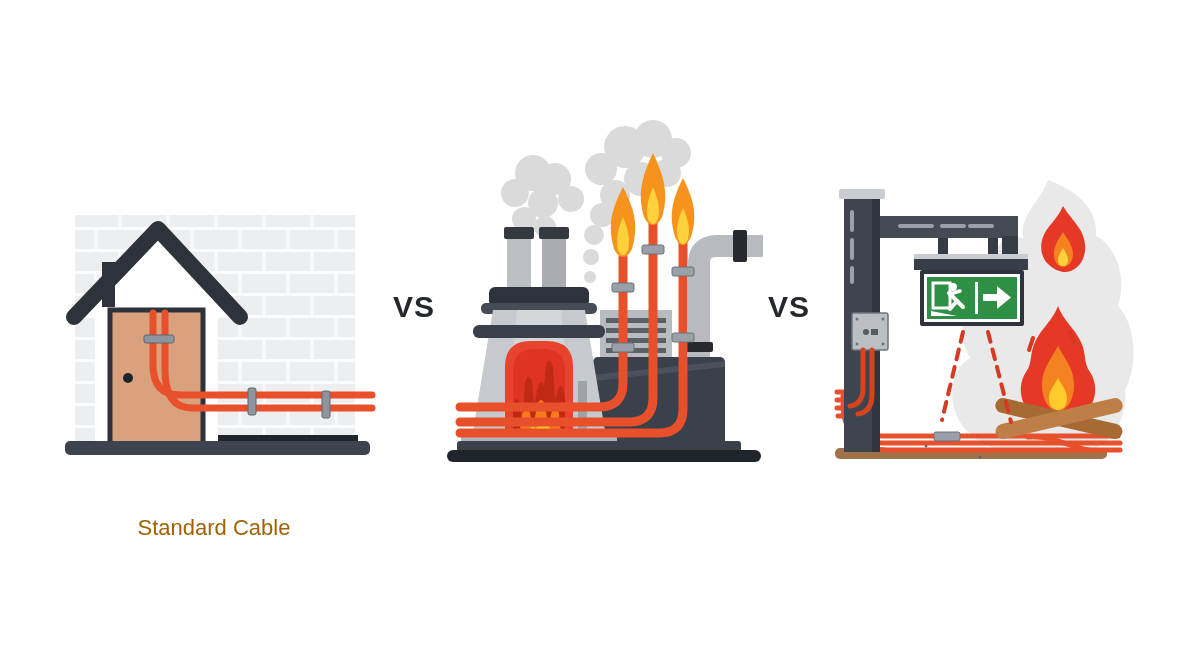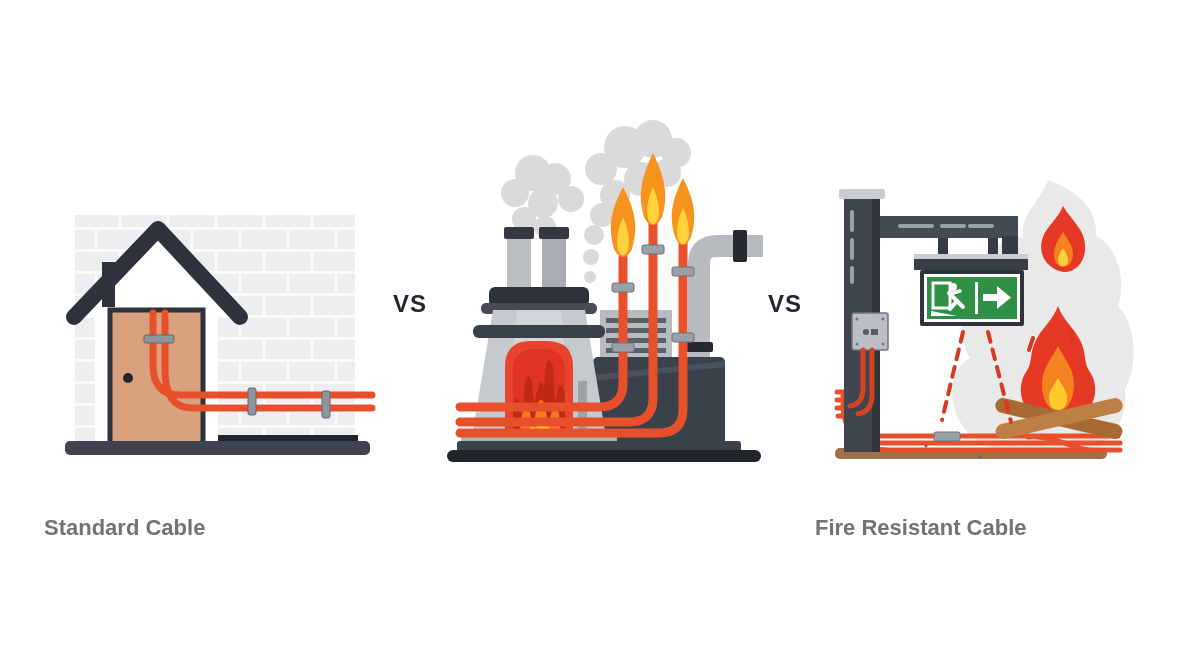--- a/index.html
+++ b/index.html
@@ -1,20 +1,20 @@
 <!DOCTYPE html>
 <html><head>
 <meta charset="utf-8">
 <style>
   html,body{margin:0;padding:0;background:#ffffff;}
   .stage{position:relative;width:1200px;height:654px;background:#ffffff;overflow:hidden;
          font-family:"Liberation Sans",sans-serif;}
   .panel-svg{position:absolute;display:block;}
-  .vs{position:absolute;font-size:24px;font-weight:bold;color:#24272e;letter-spacing:1px;line-height:1;}
-  .caption{position:absolute;width:340px;text-align:left;font-size:22px;font-weight:bold;color:#737373;}
+  .vs{position:absolute;font-size:30px;font-weight:bold;color:#24272e;letter-spacing:1px;line-height:1;}
+  .caption{position:absolute;width:340px;text-align:center;font-size:22px;font-weight:normal;color:#a16207;}
 </style>
 </head>
 <body>
 
 <div class="stage">
 
   <svg class="panel-svg" style="left:60px;top:205px" width="320" height="260" viewBox="0 0 320 260">
     <defs>
       <pattern id="brick" width="48" height="44" patternUnits="userSpaceOnUse">
         <rect width="48" height="44" fill="#ECEEF0"></rect>
@@ -222,15 +222,14 @@
     <g stroke="#D63A20" stroke-width="4" stroke-dasharray="10 8" stroke-linecap="round">
       <line x1="133" y1="152" x2="112" y2="240"></line>
       <line x1="158" y1="152" x2="181" y2="242"></line>
     </g>
   </svg>
 
   <div class="vs" style="left:393px;top:292px">VS</div>
   <div class="vs" style="left:768px;top:292px">VS</div>
 
   <div class="caption" style="left:44px;top:515px">Standard Cable</div>
-  <div class="caption" style="left:815px;top:515px">Fire Resistant Cable</div>
 
 </div>
 
 </body></html>

